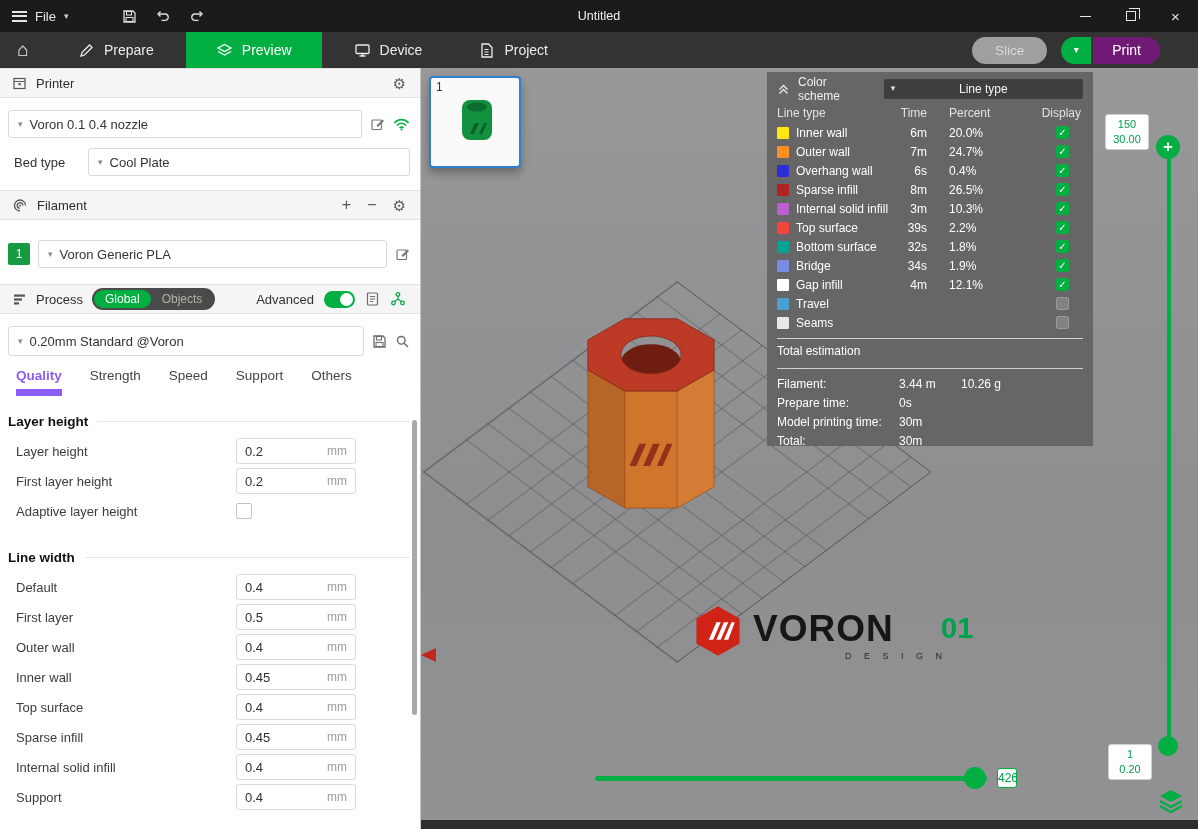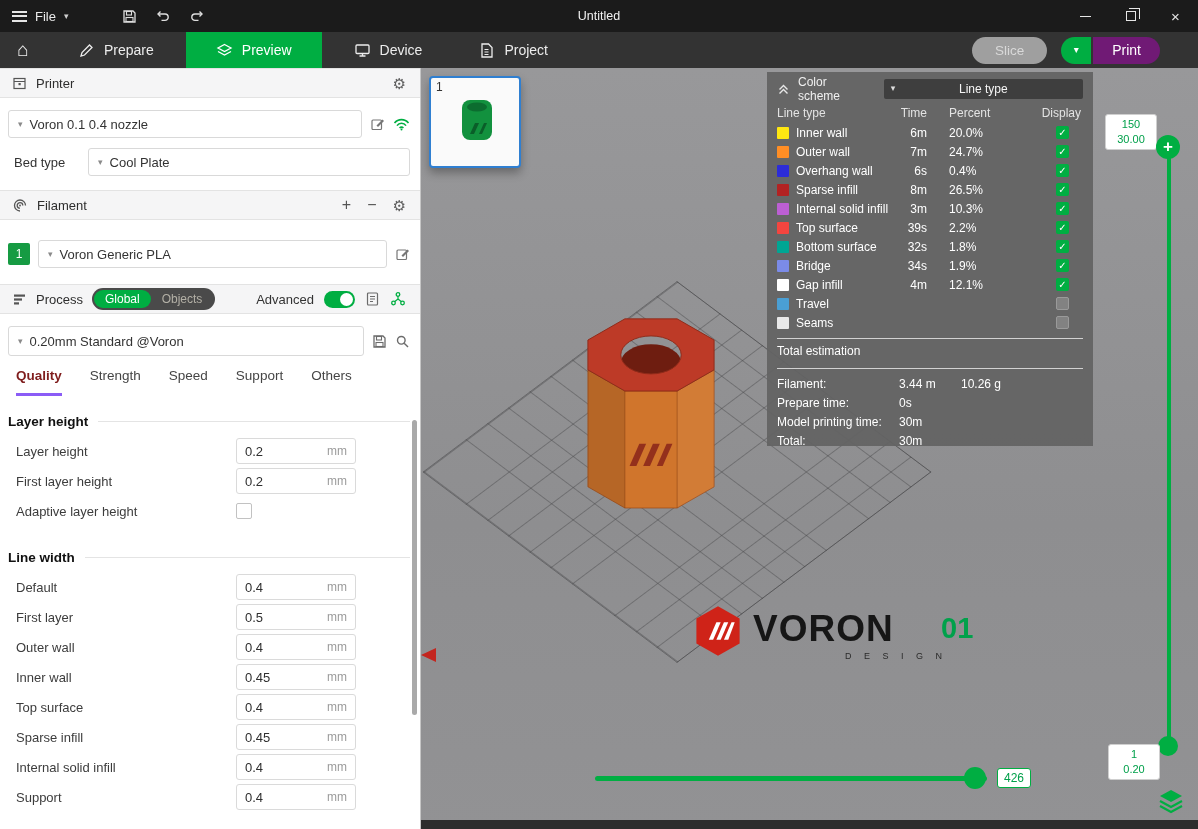--- a/index.html
+++ b/index.html
@@ -49,21 +49,21 @@
   .bed-label { font-size:13px; color:#333; width:72px; padding-left:6px; }
   .slot { width:22px; height:22px; background:#169b43; color:#fff; font-size:12px; display:flex; align-items:center; justify-content:center; border-radius:2px; }
   .seg { display:flex; background:#4a4a4a; border-radius:12px; padding:2px; align-items:center; }
   .seg-on { background:#00AE42; color:#fff; border-radius:10px; padding:2px 11px; font-size:12px; }
   .seg-off { color:#b3b0a6; padding:2px 11px; font-size:12px; }
   .adv-label { font-size:13px; color:#333; }
   .toggle { width:31px; height:17px; border-radius:9px; background:#00AE42; position:relative; }
   .toggle::after { content:''; position:absolute; right:2px; top:2px; width:13px; height:13px; border-radius:50%; background:#fff; }
   .ptabs { display:flex; gap:28px; padding:12px 16px 0; height:40px; }
   .ptab { font-size:13.5px; color:#454545; padding-bottom:7px; }
-  .ptab.active { color:#7f1d1d; font-weight:bold; border-bottom:3px solid #8b5cf6; }
+  .ptab.active { color:#8b5cf6; font-weight:bold; border-bottom:7px solid #8b5cf6; }
   .fgroup { display:flex; align-items:center; gap:10px; height:30px; margin-top:10px; padding:0 10px 0 8px; }
   .fgtitle { font-size:13.5px; font-weight:bold; color:#111; white-space:nowrap; }
   .fgrule { flex:1; height:1px; background:#e4e4e4; }
   .frow { display:flex; align-items:center; height:30px; padding-left:16px; padding-right:64px; }
   .flabel { flex:1; font-size:13px; color:#3c3c3c; }
   .finput { width:120px; height:26px; border:1px solid #dadada; border-radius:3px; background:#fff; display:flex; align-items:center; padding:0 8px; gap:4px; }
   .fval { flex:1; font-size:13px; color:#2f2f2f; }
   .funit { font-size:12px; color:#9b9b9b; }
   .fcheck { width:16px; height:16px; border:1px solid #c2c2c2; border-radius:2px; background:#fff; margin-right:104px; }
   .vscroll { position:absolute; right:3px; top:352px; width:5px; height:295px; background:#a9a9a9; border-radius:3px; }
@@ -103,27 +103,27 @@
   .lchk.on { background:#00AE42; color:#fff; }
   .lchk.off { background:#828282; border:1px solid #9a9a9a; }
   .lg-div { height:1px; background:#d2d2d2; margin:6px 0 5px; }
   .lg-total-title { font-size:12px; height:18px; }
   .trow { display:grid; grid-template-columns:122px 62px 1fr; font-size:12px; height:19px; align-items:center; }
 
   
   .layer-line { position:absolute; left:746px; top:80px; width:4px; height:600px; background:#00AE42; }
   .layer-top-handle { position:absolute; left:735px; top:67px; width:24px; height:24px; border-radius:50%; background:#00AE42; color:#fff; font-size:17px; line-height:23px; text-align:center; font-weight:bold; }
   .layer-bottom-handle { position:absolute; left:737px; top:668px; width:20px; height:20px; border-radius:50%; background:#00AE42; }
-  .layer-label { position:absolute; width:52px; background:#fff; border:1px solid #cfcfcf; border-radius:3px; color:#00a04a; font-size:11px; text-align:center; line-height:15px; padding:2px 0; }
+  .layer-label { position:absolute; width:44px; background:#fff; border:1px solid #cfcfcf; border-radius:3px; color:#00a04a; font-size:11px; text-align:center; line-height:15px; padding:2px 0; }
   .layer-label.top { left:684px; top:46px; }
   .layer-label.bottom { left:687px; top:676px; }
   .layers-icon { position:absolute; left:736px; top:720px; }
   .speed-track { position:absolute; left:174px; top:708px; width:392px; height:5px; background:#00AE42; border-radius:3px; }
   .speed-handle { position:absolute; left:543px; top:699px; width:22px; height:22px; border-radius:50%; background:#00AE42; }
-  .speed-value { position:absolute; left:576px; top:700px; width:34px; height:20px; background:#fff; border:1px solid #00AE42; border-radius:3px; color:#00a04a; font-size:12px; text-align:center; line-height:18px; }
+  .speed-value { position:absolute; left:576px; top:700px; width:20px; height:20px; background:#fff; border:1px solid #00AE42; border-radius:3px; color:#00a04a; font-size:12px; text-align:center; line-height:18px; }
 </style>
 </head>
 <body>
 
 <div id="titlebar">
   <div class="tb-menu">
     <span class="burger"></span>
     <span class="tb-file">File</span>
     <span class="chev">▾</span>
   </div>

